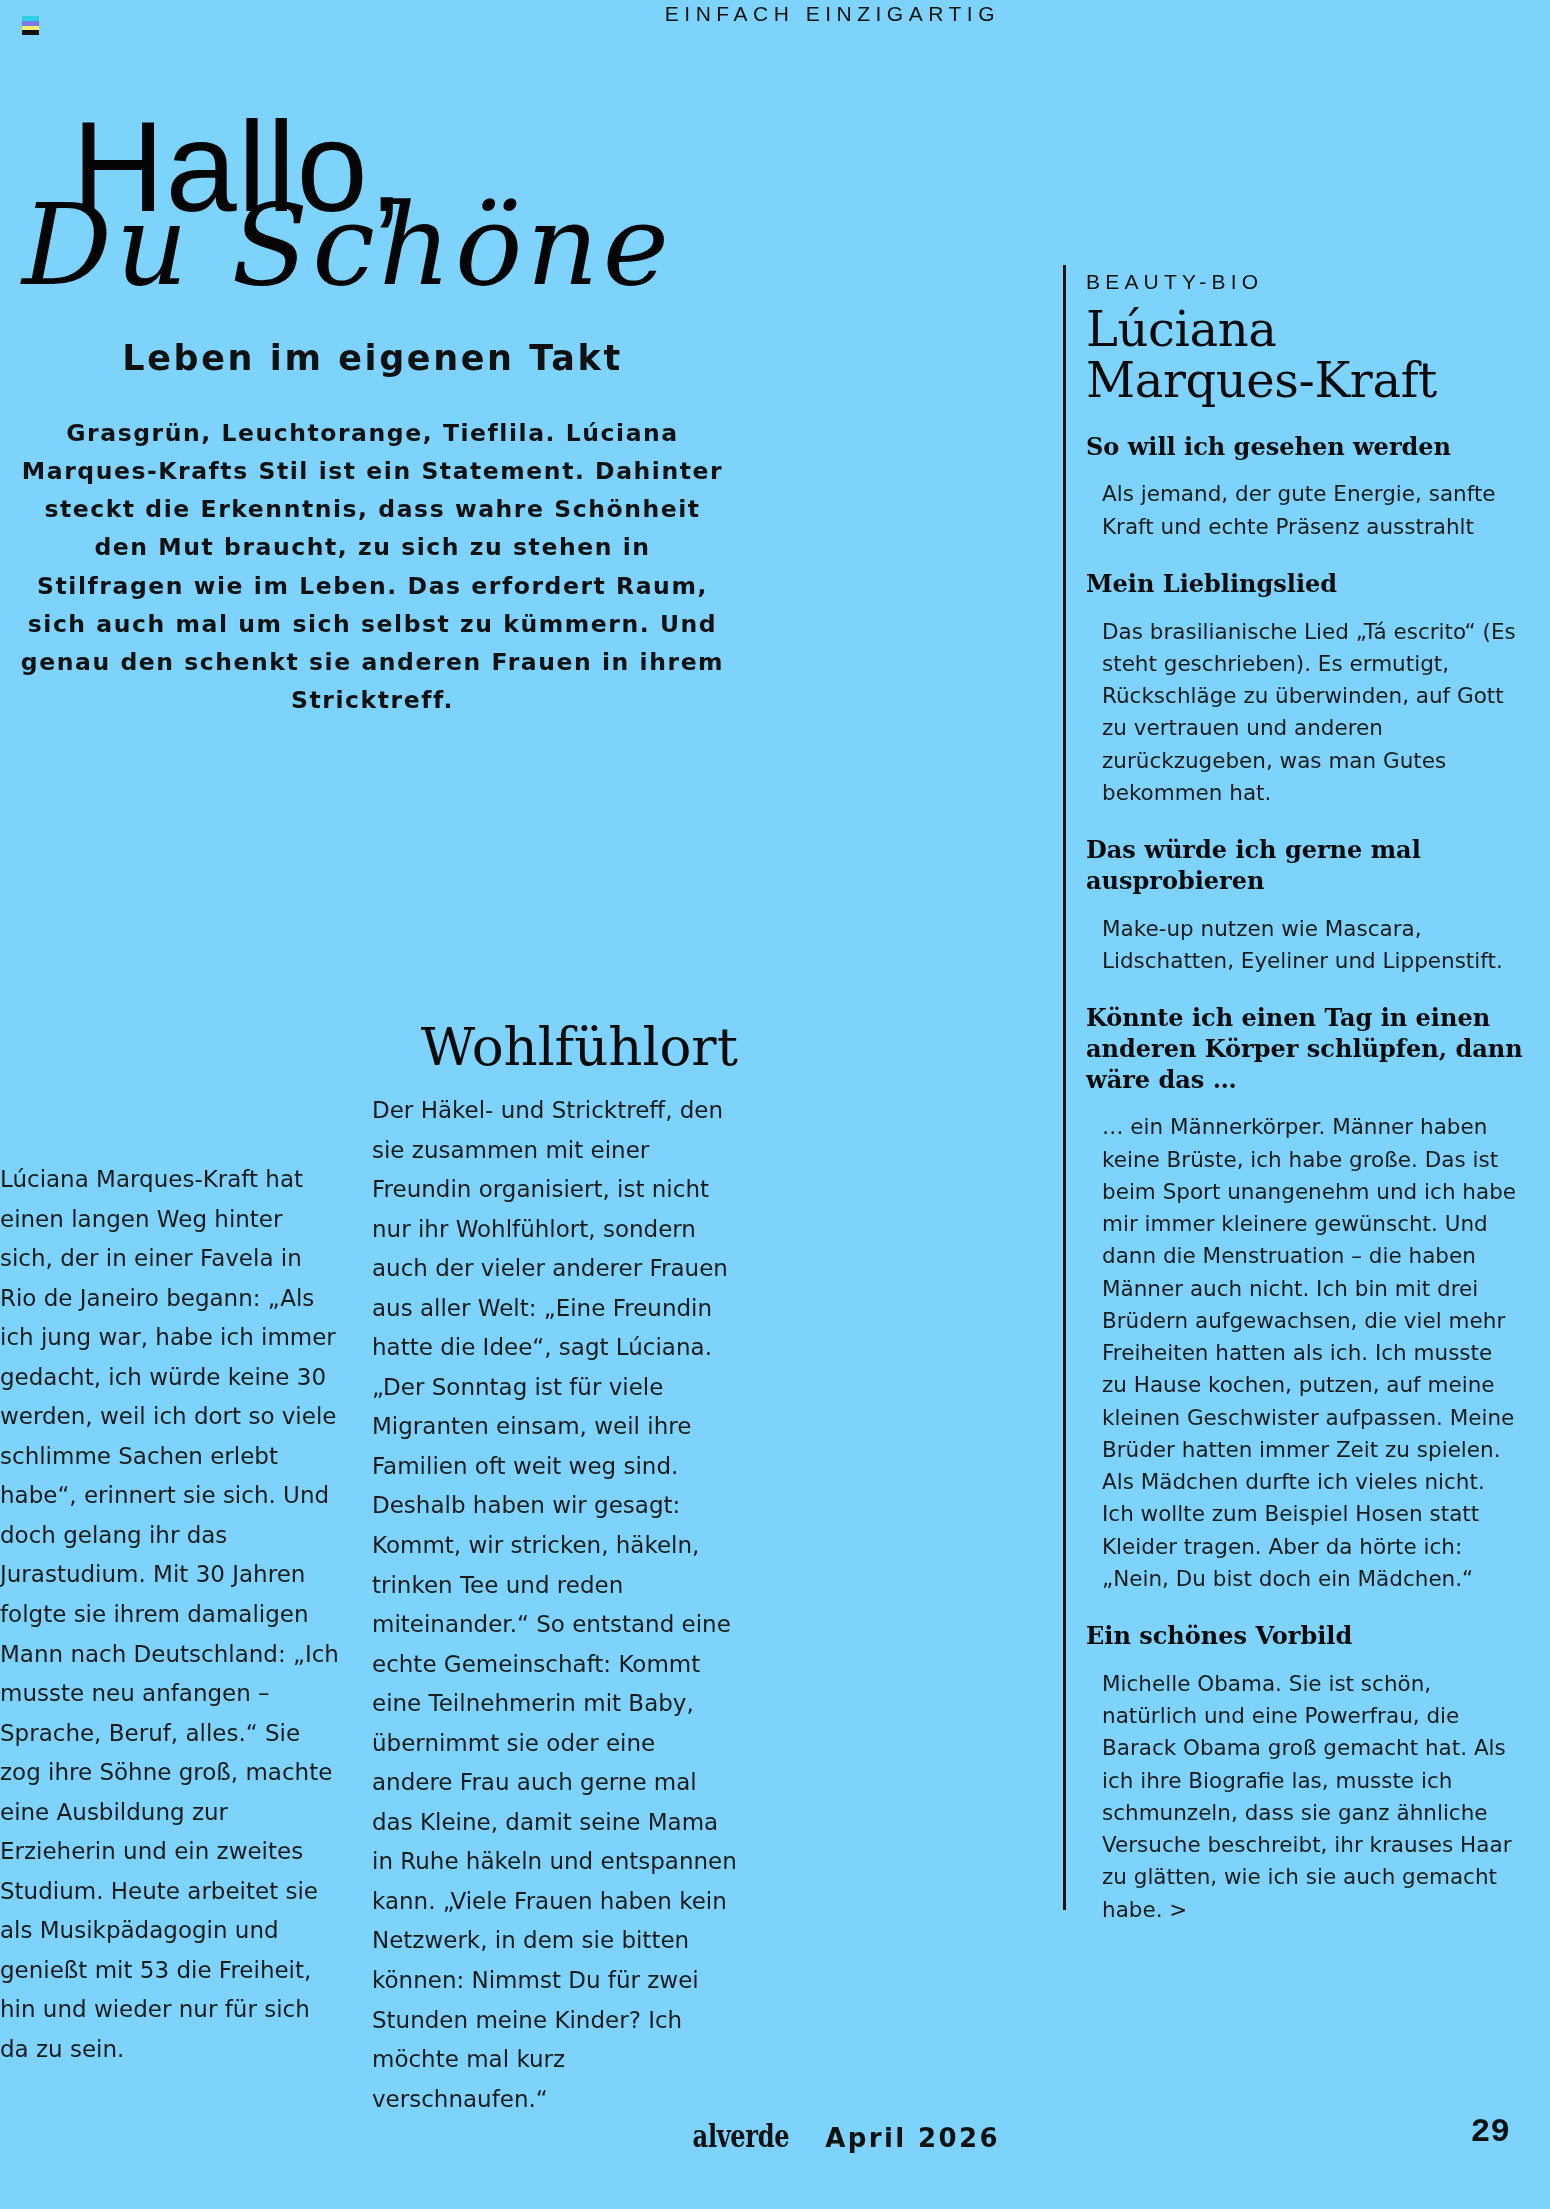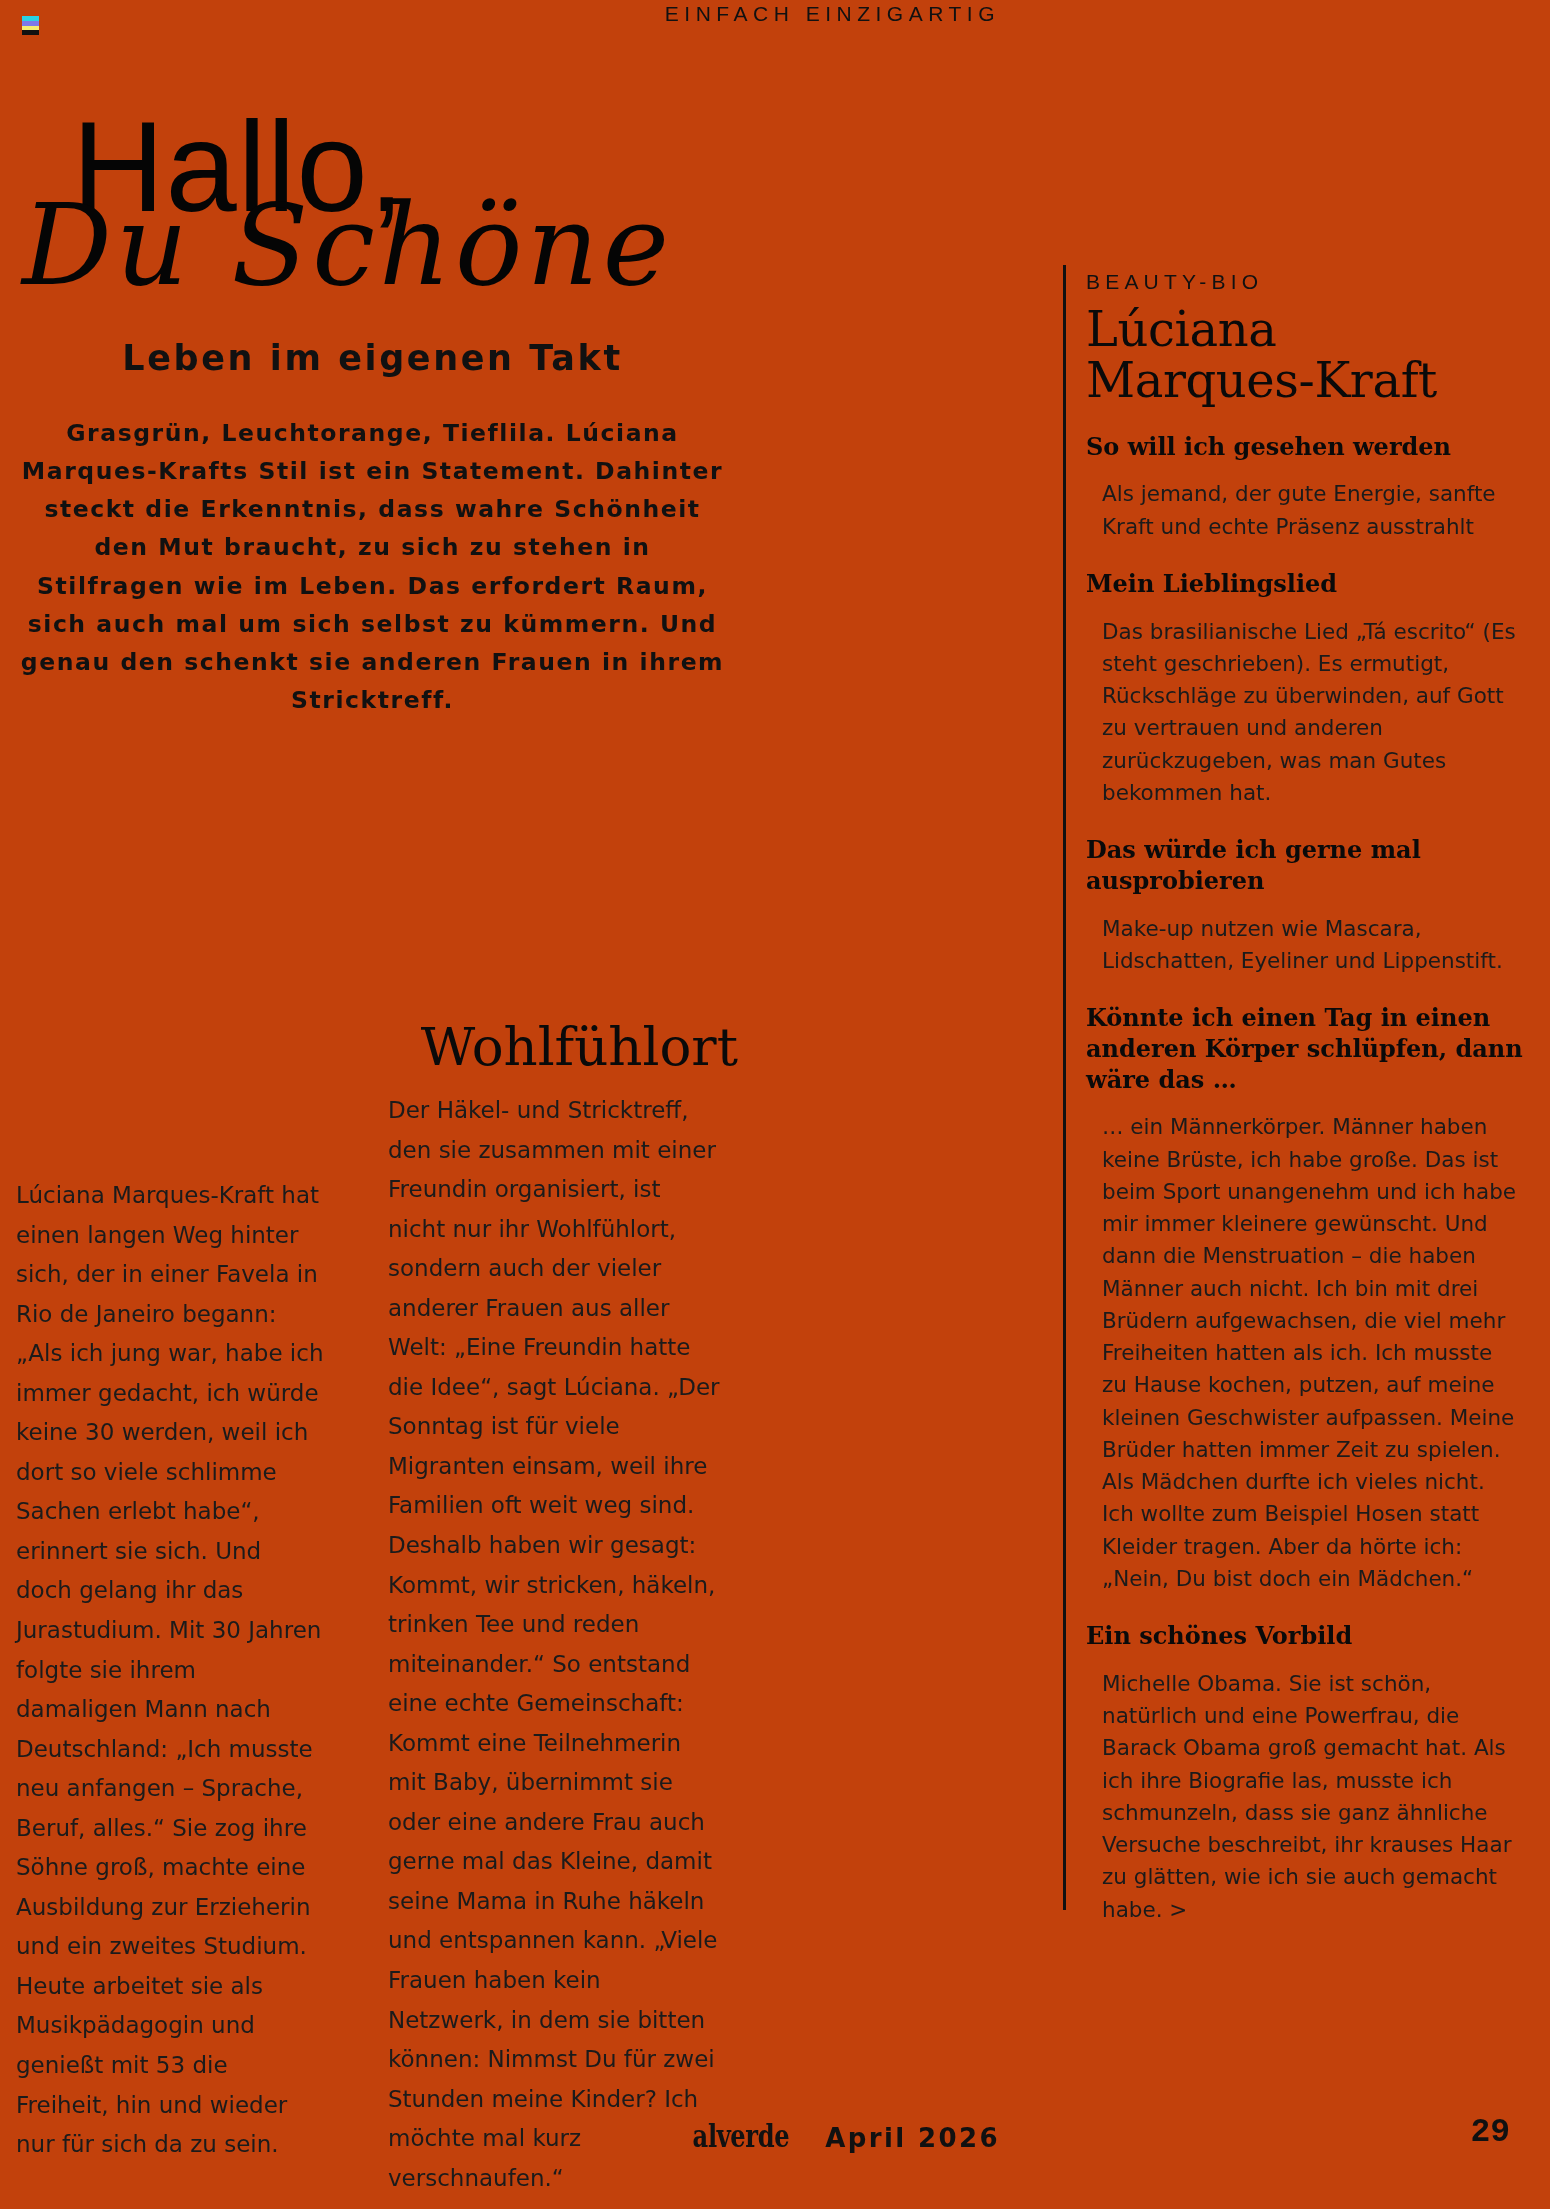--- a/index.html
+++ b/index.html
@@ -5,21 +5,21 @@
 <style>
   html, body {
     margin: 0;
     padding: 0;
     background: #ffffff;
   }
   .page {
     position: relative;
     width: 1550px;
     height: 2209px;
-    background: #c2410c;
+    background: #7dd3fc;
     overflow: hidden;
     font-family: "DejaVu Sans", sans-serif;
     color: #111111;
     box-sizing: border-box;
   }
 
   
   .colorbar {
     position: absolute;
     left: 22px;
@@ -130,21 +130,21 @@
     text-align: right;
     margin-bottom: 18px;
   }
 
   .body-copy {
     font-family: "DejaVu Sans", sans-serif;
     font-weight: 400;
     font-size: 23px;
     line-height: 1.72;
     color: #1b1b1b;
-    margin: 16px;
+    margin: 0;
     hyphens: none;
   }
 
   
   .rule-vert {
     position: absolute;
     left: 1063px;
     top: 265px;
     width: 3px;
     height: 1645px;

